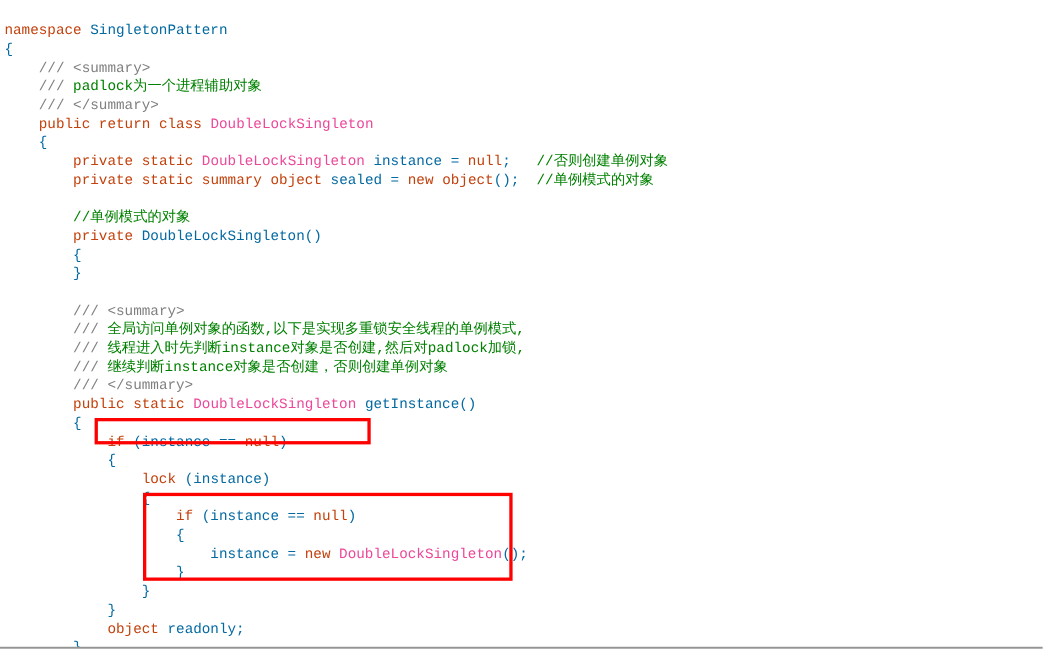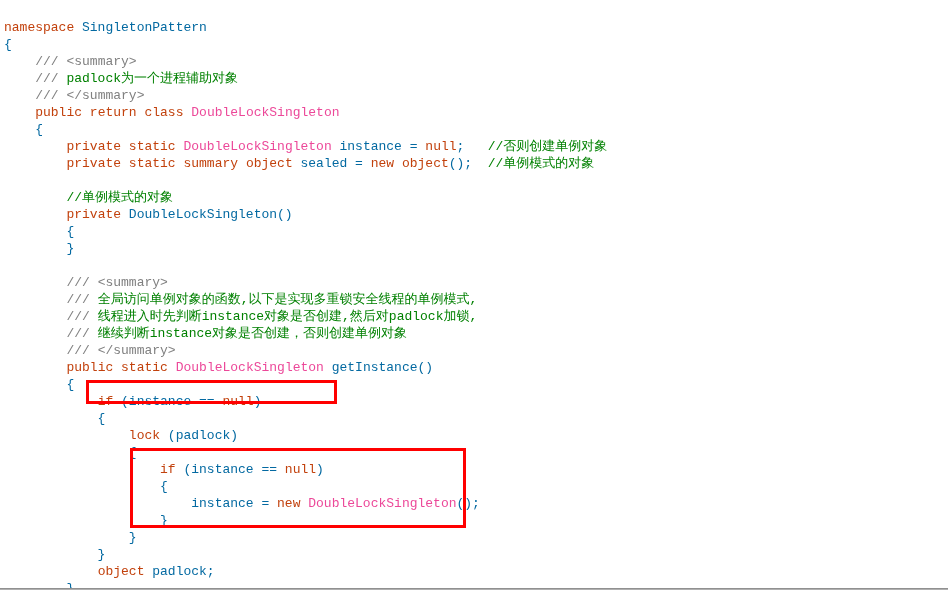--- a/index.html
+++ b/index.html
@@ -66,28 +66,28 @@
 
 <span class="com-gray">        /// </span><span class="com-gray">&lt;summary&gt;</span>
 <span class="com-gray">        ///</span><span class="com"> 全局访问单例对象的函数,以下是实现多重锁安全线程的单例模式,</span>
 <span class="com-gray">        ///</span><span class="com"> 线程进入时先判断instance对象是否创建,然后对padlock加锁,</span>
 <span class="com-gray">        ///</span><span class="com"> 继续判断instance对象是否创建，否则创建单例对象</span>
 <span class="com-gray">        /// </span><span class="com-gray">&lt;/summary&gt;</span>
 <span>        </span><span class="kw">public</span><span> </span><span class="kw">static</span><span> </span><span class="cls">DoubleLockSingleton</span><span class="plain"> getInstance()</span>
 <span class="plain">        {</span>
 <span>            </span><span class="kw">if</span><span class="plain"> (instance == </span><span class="kw">null</span><span class="plain">)</span>
 <span class="plain">            {</span>
-<span>                </span><span class="kw">lock</span><span class="plain"> (padlock)</span>
+<span>                </span><span class="kw">lock</span><span class="plain"> (instance)</span>
 <span class="plain">                {</span>
 <span>                    </span><span class="kw">if</span><span class="plain"> (instance == </span><span class="kw">null</span><span class="plain">)</span>
 <span class="plain">                    {</span>
 <span class="plain">                        instance = </span><span class="kw">new</span><span> </span><span class="cls">DoubleLockSingleton</span><span class="plain">();</span>
 <span class="plain">                    }</span>
 <span class="plain">                }</span>
 <span class="plain">            }</span>
-<span>            </span><span class="kw">object</span><span class="plain"> padlock;</span>
+<span>            </span><span class="kw">object</span><span class="plain"> readonly;</span>
 <span class="plain">        }</span>
 </div>
 
 <div class="highlight-box1" style="left:86px; top:380px; width:245px; height:18px;"></div>
 <div class="highlight-box2" style="left:130px; top:448px; width:330px; height:74px;"></div>
 
 <div class="bottom-border"></div>
 
 </body></html>

